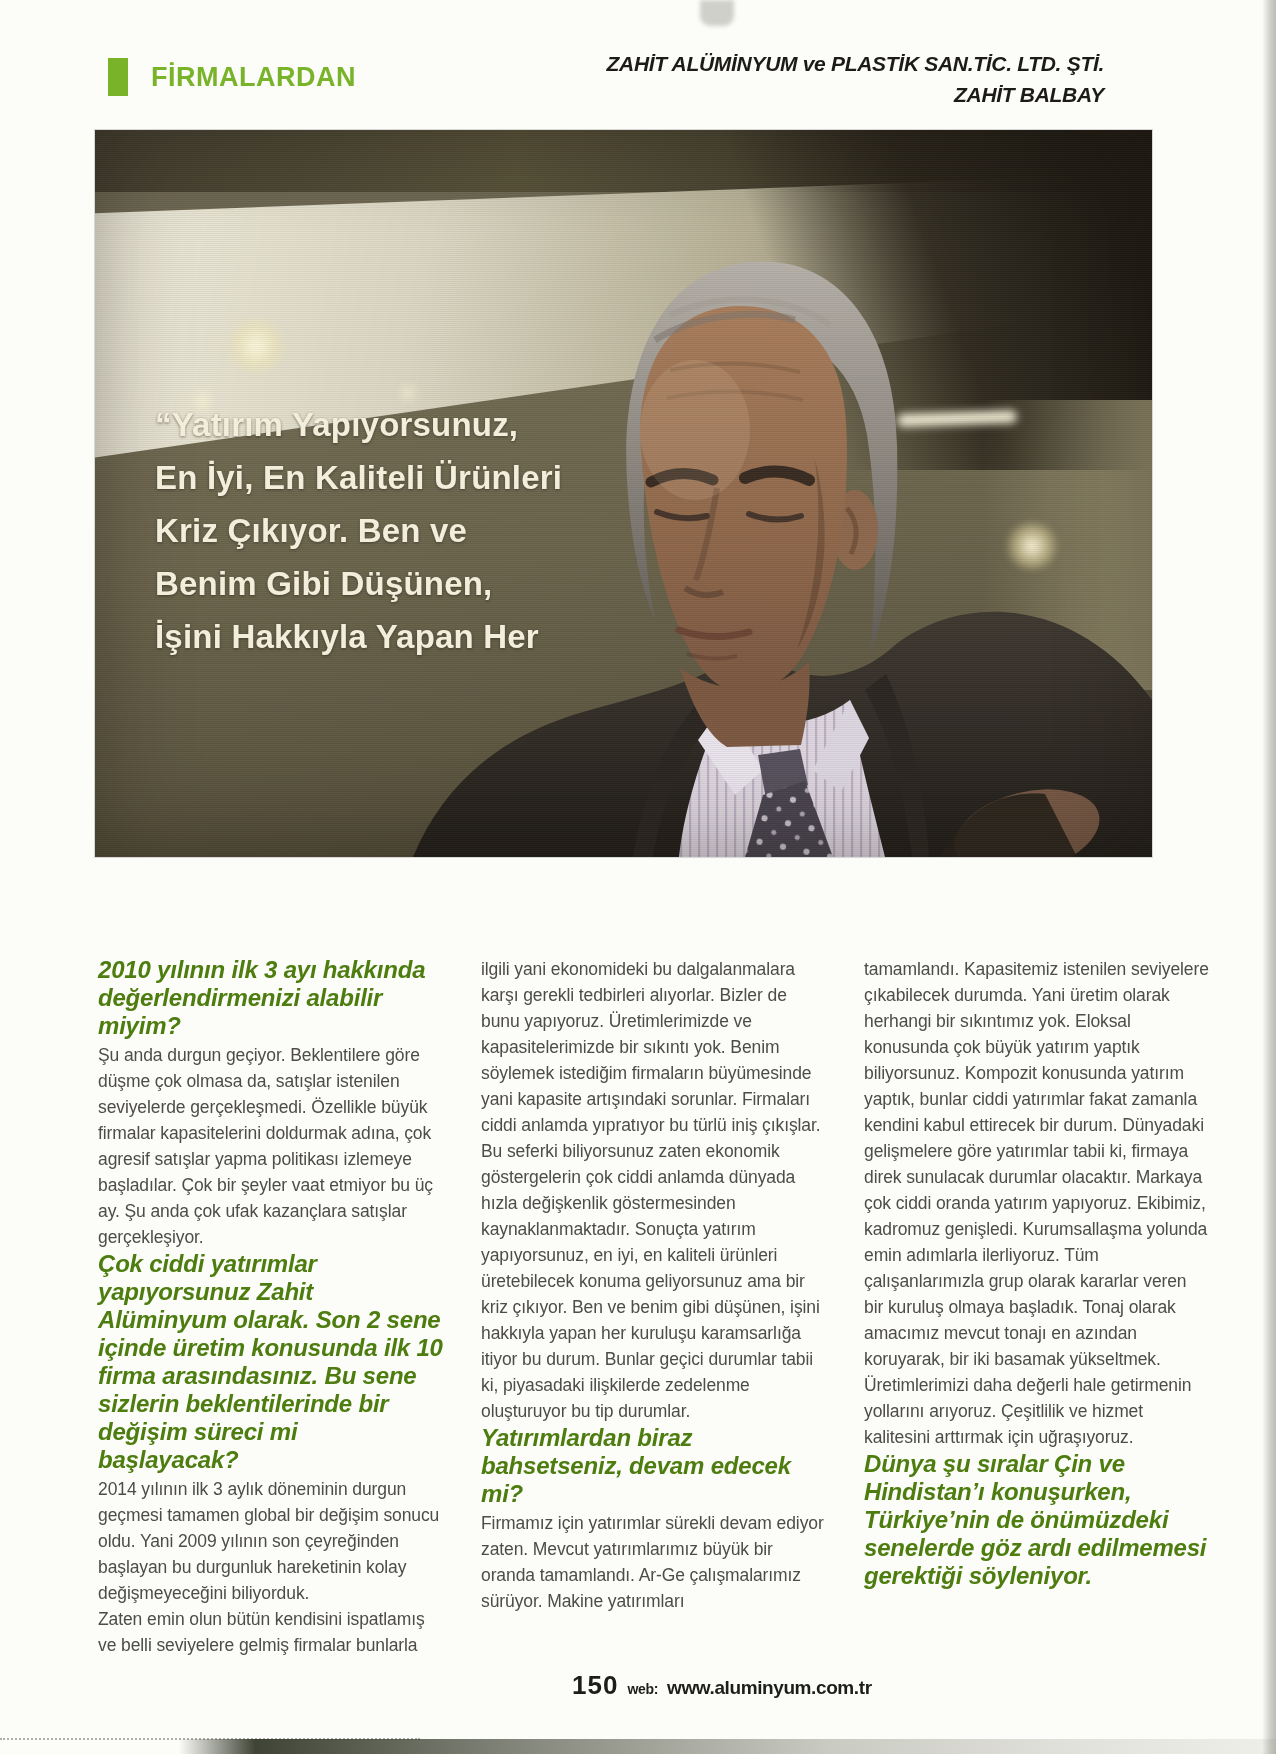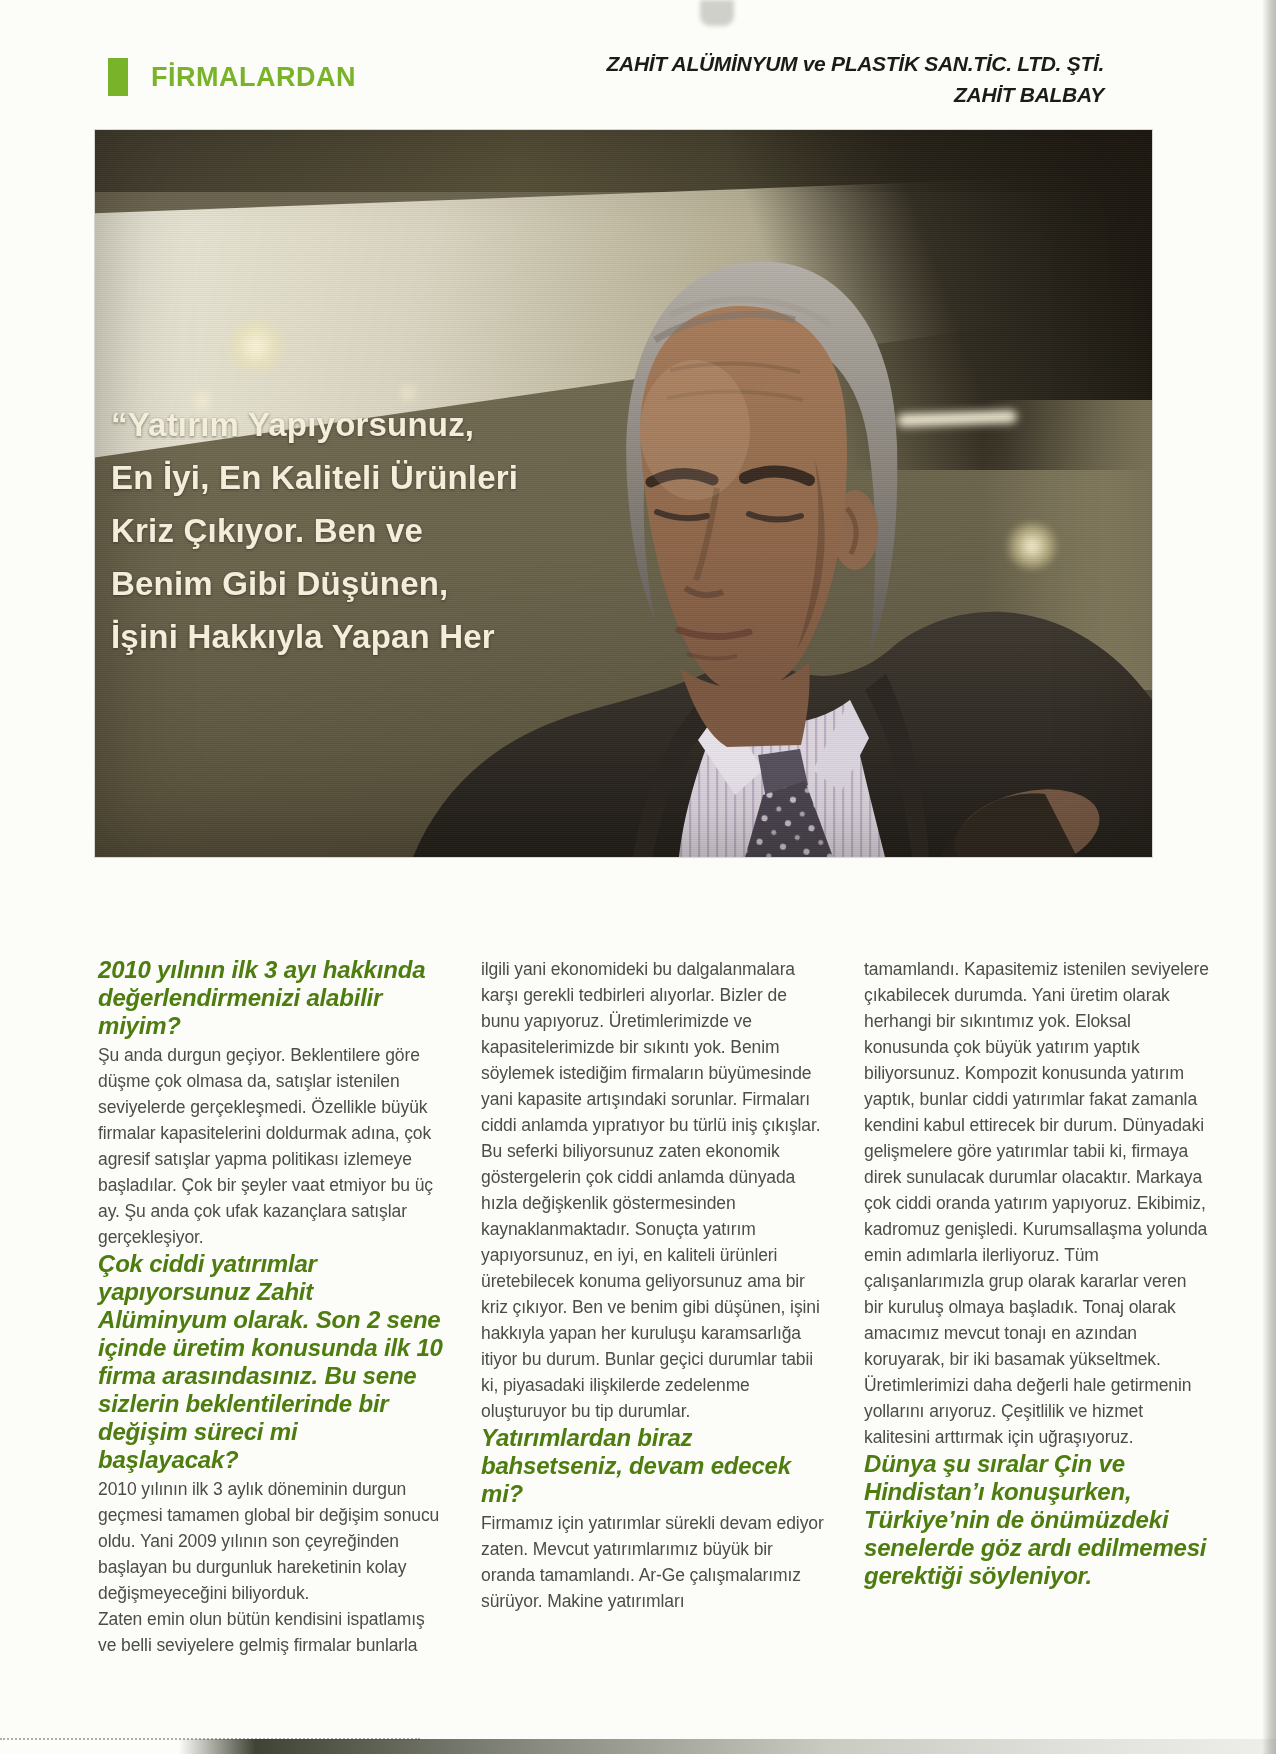--- a/index.html
+++ b/index.html
@@ -43,21 +43,21 @@
   .photo::after{ 
     content:"";position:absolute;inset:0;z-index:4;pointer-events:none;
     background:repeating-linear-gradient(to bottom,rgba(255,255,255,.035) 0 1px,rgba(0,0,0,.05) 1px 2px);
     box-shadow:inset 0 0 90px rgba(25,22,12,.38);
   }
   .pull-quote{
     position:absolute;left:16px;top:268px;z-index:5;
     color:#f3eedc;font-weight:bold;font-size:33px;line-height:53px;letter-spacing:.2px;
     text-shadow:0 1px 3px rgba(40,35,20,.55);
   }
-  .pull-quote span{display:block;}
+  .pull-quote span{display:block;margin-left:44px;}
   
   .article{position:absolute;left:98px;top:956px;width:1112px;display:flex;gap:37px;}
   .col{width:346px;color:#4d4c4a;font-size:17.5px;line-height:26px;letter-spacing:-.1px;}
   .col p{margin:0;}
   .q{color:#4d7c0f;font-weight:bold;font-style:italic;font-size:24px;line-height:28px;letter-spacing:-.2px;}
   .q.gap{}
   .a{margin:0;}
   .q + .a{margin-top:2px;}
   
   .footer{position:absolute;left:572px;top:1670px;display:flex;align-items:baseline;gap:9px;color:#1d1d1b;}
@@ -180,32 +180,37 @@
       <span>Benim Gibi Düşünen,</span>
       <span>İşini Hakkıyla Yapan Her</span>
     </div>
   </div>
 
   <div class="article">
     <div class="col">
       <p class="q">2010 yılının ilk 3 ayı hakkında değerlendirmenizi alabilir miyim?</p>
       <p class="a">Şu anda durgun geçiyor. Beklentilere göre düşme çok olmasa da, satışlar istenilen seviyelerde gerçekleşmedi. Özellikle büyük firmalar kapasitelerini doldurmak adına, çok agresif satışlar yapma politikası izlemeye başladılar. Çok bir şeyler vaat etmiyor bu üç ay. Şu anda çok ufak kazançlara satışlar gerçekleşiyor.</p>
       <p class="q gap">Çok ciddi yatırımlar yapıyorsunuz Zahit Alüminyum olarak. Son 2 sene içinde üretim konusunda ilk 10 firma arasındasınız. Bu sene sizlerin beklentilerinde bir değişim süreci mi başlayacak?</p>
-      <p class="a">2010 yılının ilk 3 aylık döneminin durgun geçmesi tamamen global bir değişim sonucu oldu. Yani 2009 yılının son çeyreğinden başlayan bu durgunluk hareketinin kolay değişmeyeceğini biliyorduk.</p>
+      <p class="a">2014 yılının ilk 3 aylık döneminin durgun geçmesi tamamen global bir değişim sonucu oldu. Yani 2009 yılının son çeyreğinden başlayan bu durgunluk hareketinin kolay değişmeyeceğini biliyorduk.</p>
       <p class="a">Zaten emin olun bütün kendisini ispatlamış ve belli seviyelere gelmiş firmalar bunlarla</p>
     </div>
     <div class="col">
       <p class="a">ilgili yani ekonomideki bu dalgalanmalara karşı gerekli tedbirleri alıyorlar. Bizler de bunu yapıyoruz. Üretimlerimizde ve kapasitelerimizde bir sıkıntı yok. Benim söylemek istediğim firmaların büyümesinde yani kapasite artışındaki sorunlar. Firmaları ciddi anlamda yıpratıyor bu türlü iniş çıkışlar. Bu seferki biliyorsunuz zaten ekonomik göstergelerin çok ciddi anlamda dünyada hızla değişkenlik göstermesinden kaynaklanmaktadır. Sonuçta yatırım yapıyorsunuz, en iyi, en kaliteli ürünleri üretebilecek konuma geliyorsunuz ama bir kriz çıkıyor. Ben ve benim gibi düşünen, işini hakkıyla yapan her kuruluşu karamsarlığa itiyor bu durum. Bunlar geçici durumlar tabii ki, piyasadaki ilişkilerde zedelenme oluşturuyor bu tip durumlar.</p>
       <p class="q gap">Yatırımlardan biraz bahsetseniz, devam edecek mi?</p>
       <p class="a">Firmamız için yatırımlar sürekli devam ediyor zaten. Mevcut yatırımlarımız büyük bir oranda tamamlandı. Ar-Ge çalışmalarımız sürüyor. Makine yatırımları</p>
     </div>
     <div class="col">
       <p class="a">tamamlandı. Kapasitemiz istenilen seviyelere çıkabilecek durumda. Yani üretim olarak herhangi bir sıkıntımız yok. Eloksal konusunda çok büyük yatırım yaptık biliyorsunuz. Kompozit konusunda yatırım yaptık, bunlar ciddi yatırımlar fakat zamanla kendini kabul ettirecek bir durum. Dünyadaki gelişmelere göre yatırımlar tabii ki, firmaya direk sunulacak durumlar olacaktır. Markaya çok ciddi oranda yatırım yapıyoruz. Ekibimiz, kadromuz genişledi. Kurumsallaşma yolunda emin adımlarla ilerliyoruz. Tüm çalışanlarımızla grup olarak kararlar veren bir kuruluş olmaya başladık. Tonaj olarak amacımız mevcut tonajı en azından koruyarak, bir iki basamak yükseltmek. Üretimlerimizi daha değerli hale getirmenin yollarını arıyoruz. Çeşitlilik ve hizmet kalitesini arttırmak için uğraşıyoruz.</p>
       <p class="q gap">Dünya şu sıralar Çin ve Hindistan’ı konuşurken, Türkiye’nin de önümüzdeki senelerde göz ardı edilmemesi gerektiği söyleniyor.</p>
     </div>
   </div>
 
+  <div class="footer">
+    <span class="page-number">150</span>
+    <span class="web-label">web:</span>
+    <span class="web-url">www.aluminyum.com.tr</span>
+  </div>
 
   <div class="top-blot"></div>
   <div class="edge-right"></div>
   <div class="dash-line"></div>
   <div class="scan-strip"></div>
 </div>
 
 </body></html>

